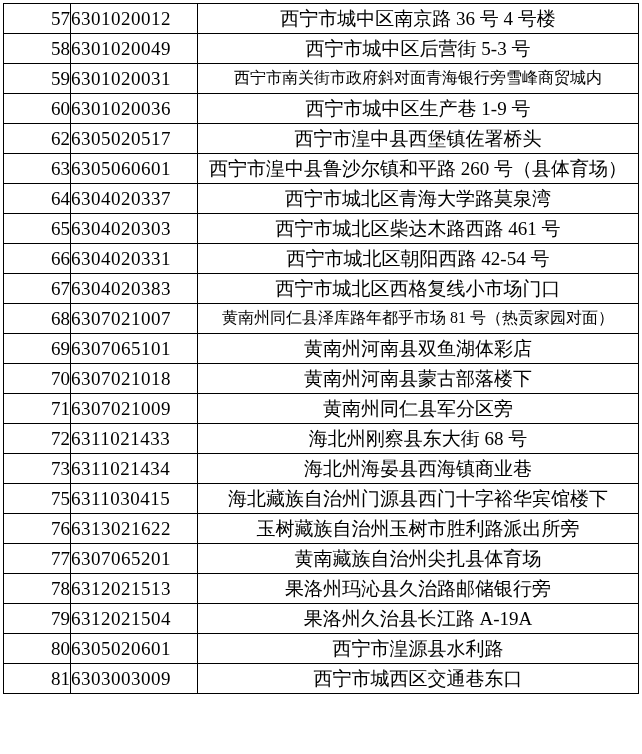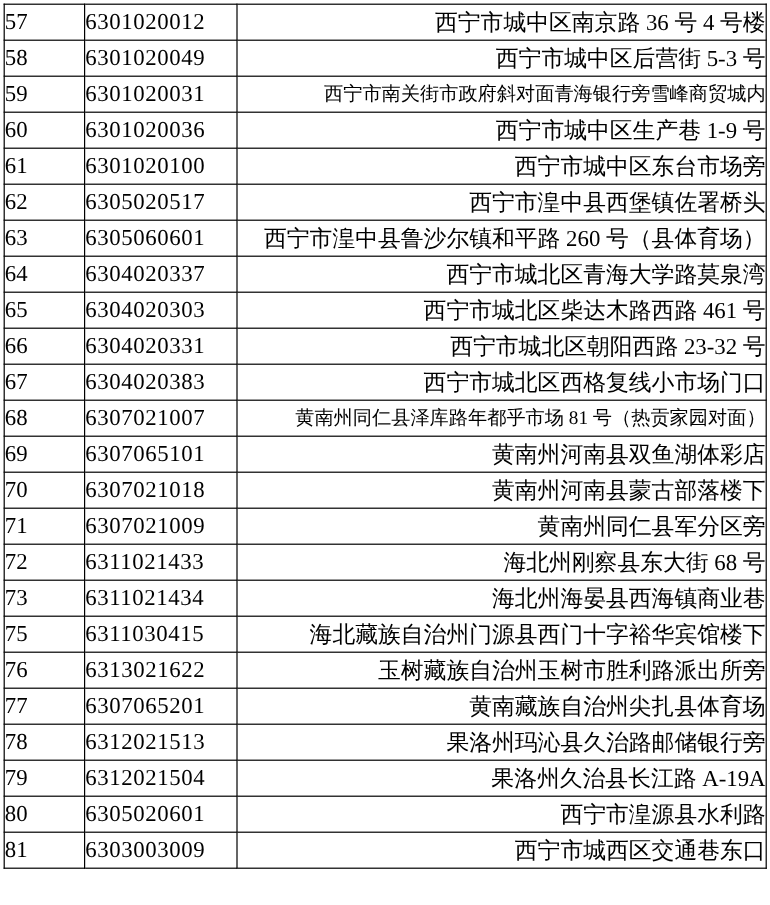--- a/index.html
+++ b/index.html
@@ -26,30 +26,30 @@
   }
   table.addr-table td {
     border: 1px solid #000000;
     height: 29px;
     padding: 0;
     vertical-align: middle;
     overflow: hidden;
     white-space: nowrap;
   }
   td.cell-num {
-    text-align: left;
+    text-align: right;
     font-size: 19px;
   }
   td.cell-code {
     text-align: left;
     font-size: 19px;
     letter-spacing: 0.5px;
   }
   td.cell-addr {
-    text-align: right;
+    text-align: center;
     padding-left: 8px;
     font-size: 19px;
   }
   td.cell-addr.condensed {
     font-size: 16px;
   }
 </style>
 </head>
 <body>
 
@@ -75,25 +75,20 @@
     <td class="cell-num">59</td>
     <td class="cell-code">6301020031</td>
     <td class="cell-addr condensed">西宁市南关街市政府斜对面青海银行旁雪峰商贸城内</td>
   </tr>
         <tr>
     <td class="cell-num">60</td>
     <td class="cell-code">6301020036</td>
     <td class="cell-addr">西宁市城中区生产巷 1-9 号</td>
   </tr>
         <tr>
-    <td class="cell-num">61</td>
-    <td class="cell-code">6301020100</td>
-    <td class="cell-addr">西宁市城中区东台市场旁</td>
-  </tr>
-        <tr>
     <td class="cell-num">62</td>
     <td class="cell-code">6305020517</td>
     <td class="cell-addr">西宁市湟中县西堡镇佐署桥头</td>
   </tr>
         <tr>
     <td class="cell-num">63</td>
     <td class="cell-code">6305060601</td>
     <td class="cell-addr">西宁市湟中县鲁沙尔镇和平路 260 号（县体育场）</td>
   </tr>
         <tr>
@@ -102,21 +97,21 @@
     <td class="cell-addr">西宁市城北区青海大学路莫泉湾</td>
   </tr>
         <tr>
     <td class="cell-num">65</td>
     <td class="cell-code">6304020303</td>
     <td class="cell-addr">西宁市城北区柴达木路西路 461 号</td>
   </tr>
         <tr>
     <td class="cell-num">66</td>
     <td class="cell-code">6304020331</td>
-    <td class="cell-addr">西宁市城北区朝阳西路 23-32 号</td>
+    <td class="cell-addr">西宁市城北区朝阳西路 42-54 号</td>
   </tr>
         <tr>
     <td class="cell-num">67</td>
     <td class="cell-code">6304020383</td>
     <td class="cell-addr">西宁市城北区西格复线小市场门口</td>
   </tr>
         <tr>
     <td class="cell-num">68</td>
     <td class="cell-code">6307021007</td>
     <td class="cell-addr condensed">黄南州同仁县泽库路年都乎市场 81 号（热贡家园对面）</td>

